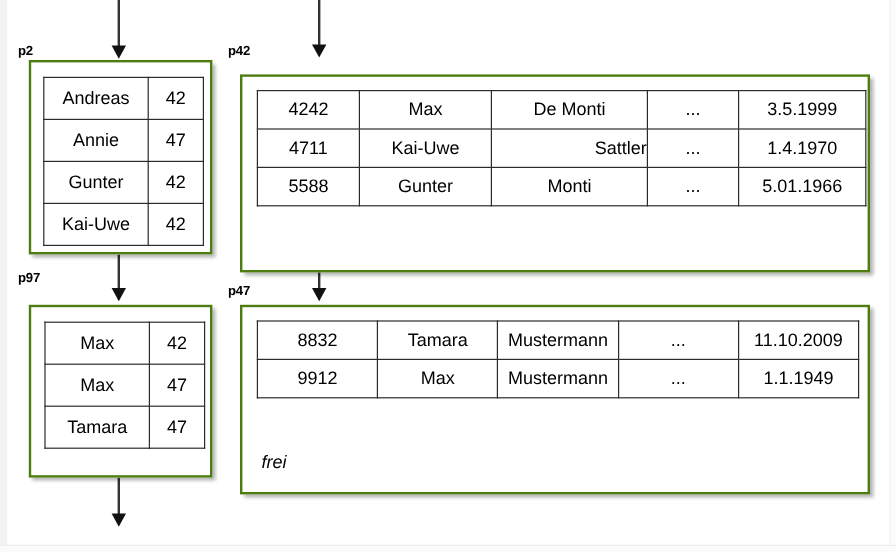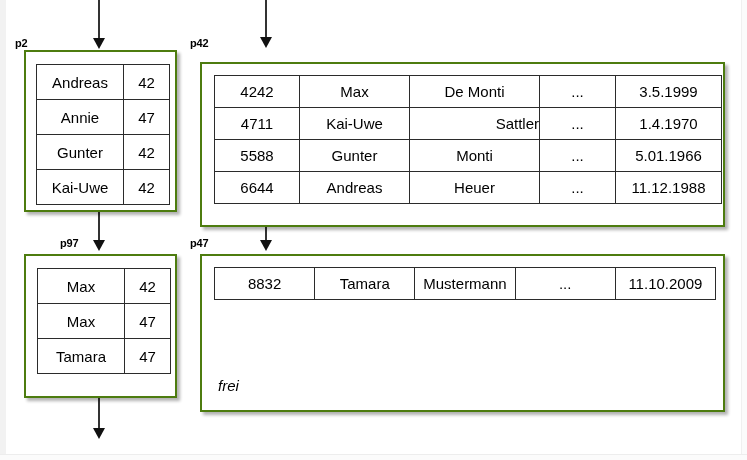--- a/index.html
+++ b/index.html
@@ -183,32 +183,25 @@
           <td style="height:31px;">...</td>
           <td style="height:31px;margin-top:34px;">1.4.1970</td>
         </tr>
         <tr>
           <td style="height:31px;">5588</td>
           <td style="height:31px;">Gunter</td>
           <td style="height:31px;">Monti</td>
           <td style="height:31px;">...</td>
           <td style="height:31px;">5.01.1966</td>
         </tr>
-        <tr>
-          <td style="height:31px;">6644</td>
-          <td style="height:31px;">Andreas</td>
-          <td style="height:31px;">Heuer</td>
-          <td style="height:31px;">...</td>
-          <td style="height:31px;">11.12.1988</td>
-        </tr>
-      </tbody>
-    </table>
-  </div>
-
-  <div class="page-label" style="left:15px; top:238px;margin-left:45px;">p97</div>
+      </tbody>
+    </table>
+  </div>
+
+  <div class="page-label" style="left:15px; top:227px;">p97</div>
   <div class="page-block" style="left:24px; top:254px; width:153px; height:144px;">
     <table class="rec" style="left:11px; top:12px; width:131px;">
       <tbody>
         <tr>
           <td style="width:86px; height:34px;">Max</td>
           <td style="width:45px; height:34px;">42</td>
         </tr>
         <tr>
           <td style="height:34px;">Max</td>
           <td style="height:34px;">47</td>
@@ -225,18 +218,25 @@
   <div class="page-block" style="left:200px; top:254px; width:525px; height:158px;">
     <table class="rec" style="left:12px; top:11px; width:502px;">
       <tbody>
         <tr>
           <td style="height:31px;margin-top:28px;">8832</td>
           <td style="height:31px;">Tamara</td>
           <td style="height:31px;">Mustermann</td>
           <td style="height:31px;">...</td>
           <td style="height:31px;">11.10.2009</td>
         </tr>
+        <tr>
+          <td style="height:31px;">9912</td>
+          <td style="height:31px;">Max</td>
+          <td style="height:31px;">Mustermann</td>
+          <td style="height:31px;">...</td>
+          <td style="height:31px;">1.1.1949</td>
+        </tr>
       </tbody>
     </table>
     <div class="free-label" style="left:16px; top:122px;">frei</div>
   </div>
 
 </div>
 
 </body></html>

